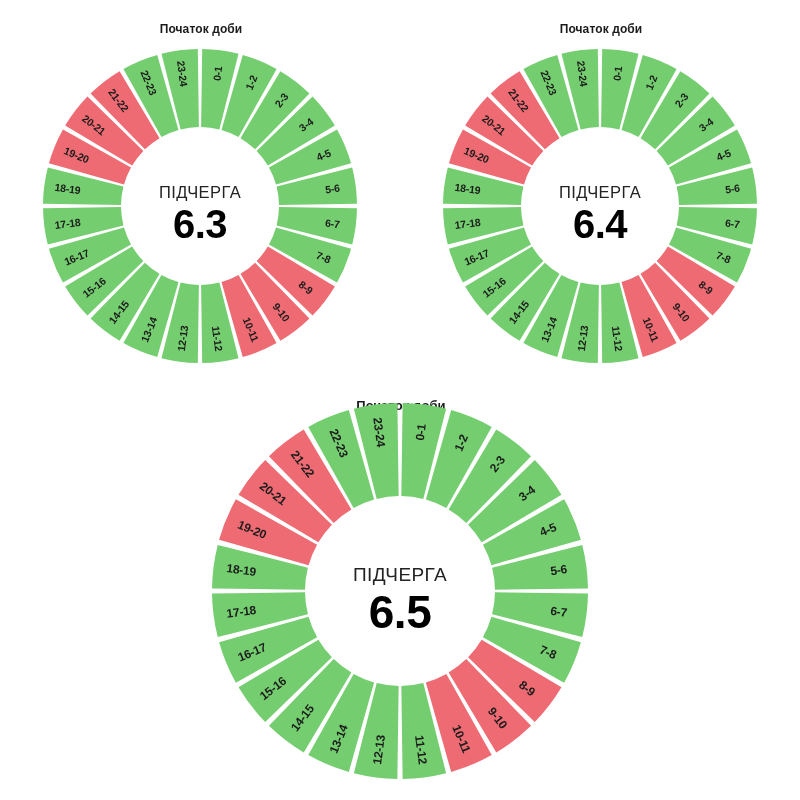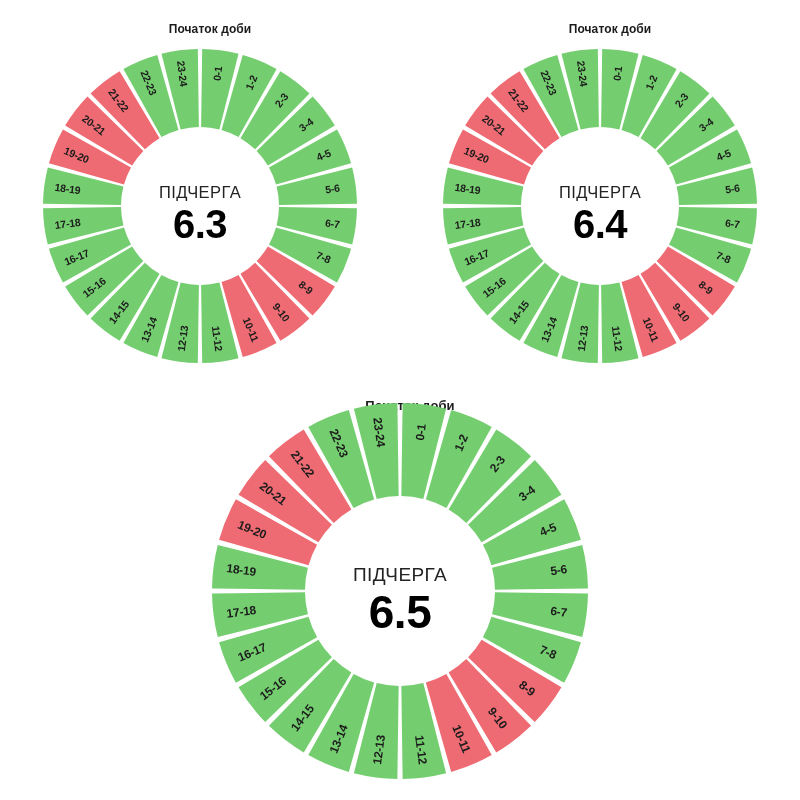--- a/index.html
+++ b/index.html
@@ -18,21 +18,21 @@
   }
   .canvas {
     position: absolute;
     inset: 0;
   }
   .donut-card {
     position: absolute;
   }
   .donut-title {
     position: absolute;
-    left: 10px;
+    left: 1px;
     width: 100%;
     text-align: center;
     font-size: 12px;
     font-weight: 700;
     letter-spacing: 0.1px;
     color: #1b1b1b;
     white-space: nowrap;
   }
   .donut-card.big .donut-title {
     font-size: 13px;

